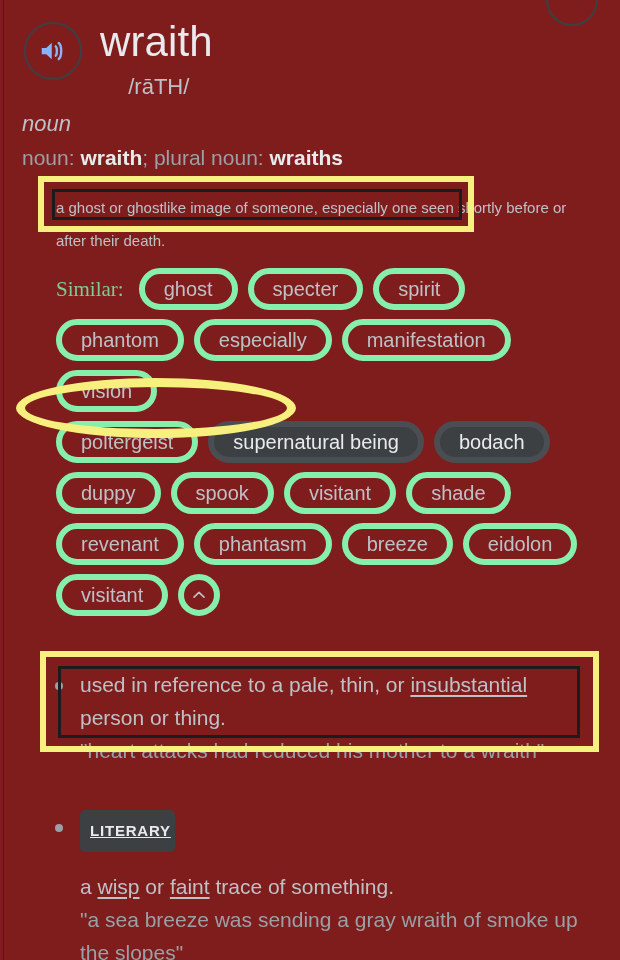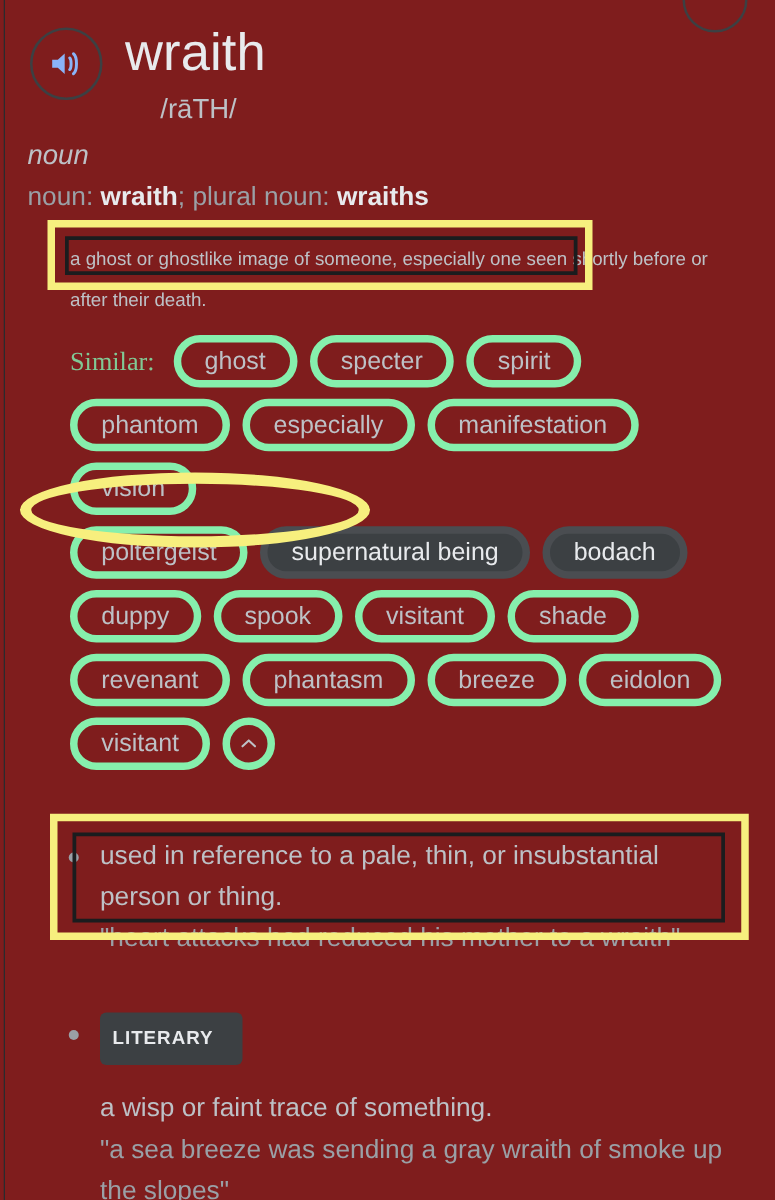--- a/index.html
+++ b/index.html
@@ -190,20 +190,21 @@
     top: 14px;
     width: 8px;
     height: 8px;
     border-radius: 50%;
     background: #9aa0a6;
   }
   .quote {
     color: #9aa0a6;
   }
   .ulink {
+    text-decoration: underline;
     text-underline-offset: 3px;
     color: #bdc1c6;
   }
 
   .sense2-quote {
     position: absolute;
     left: 80px;
     top: 734px;
     width: 500px;
     font-size: 21px;
@@ -218,23 +219,24 @@
     top: 810px;
     width: 545px;
   }
   .badge {
     display: inline-block;
     background: #3c4043;
     color: #e8eaed;
     font-size: 15px;
     font-weight: 700;
     letter-spacing: 0.8px;
-    padding: 4px 23px 5px 10px;
+    padding: 4px 4px 5px 10px;
     border-radius: 5px;
     vertical-align: middle;
+    text-decoration: underline;
   }
   .sense3-lines {
     font-size: 21px;
     line-height: 33px;
     color: #bdc1c6;
     margin-top: 18px;
   }
 
   
   .anno {

